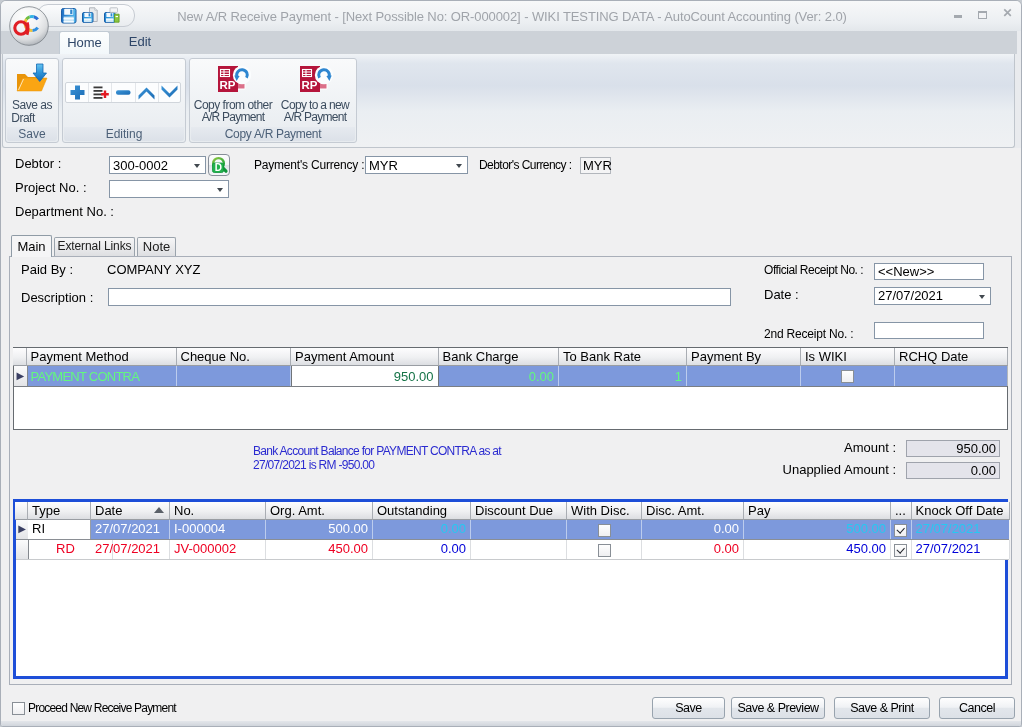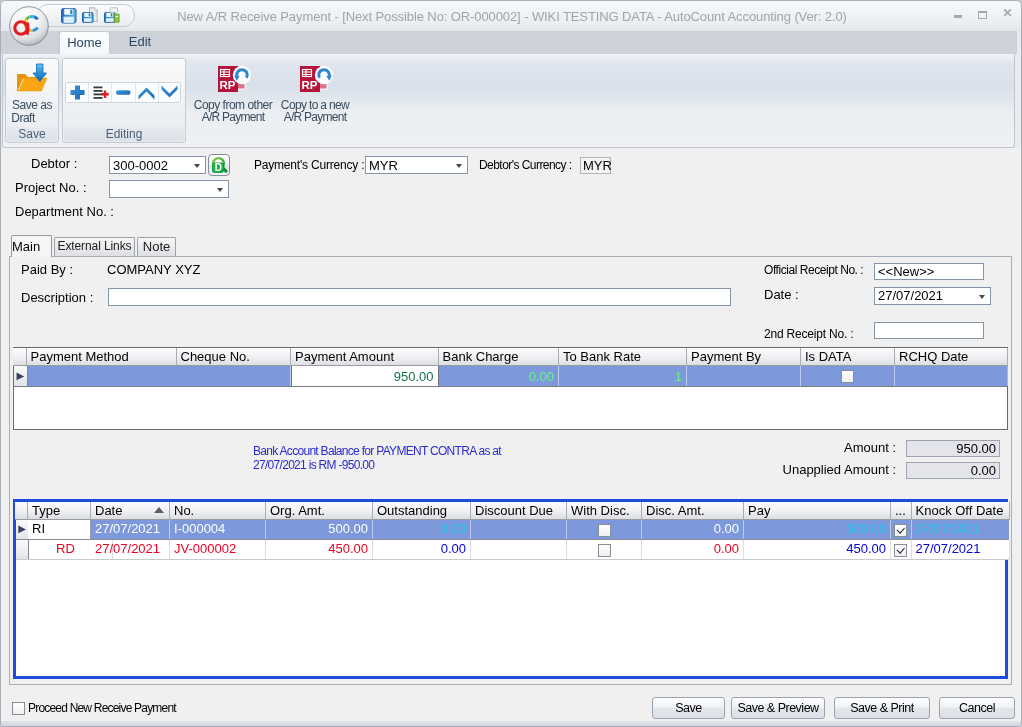--- a/index.html
+++ b/index.html
@@ -107,20 +107,23 @@
 <div class="abs" style="left:977px;top:10px;width:9px;height:8px;border:1px solid #A4A9AF;border-top:2.5px solid #A4A9AF;background:#F2F3F5;"></div>
 <div class="abs" style="left:998px;top:5px;width:17px;text-align:center;font-size:12px;font-weight:bold;color:#A4A9AF;">✕</div>
 <div class="abs" style="left:58px;top:30px;width:51px;height:23px;background:linear-gradient(#FDFEFE,#F2F7FA);border:1px solid #C2CBD4;border-bottom:none;border-radius:3px 3px 0 0;text-align:center;font-size:13px;color:#2E4668;padding-top:3px;">Home</div>
 <div class="abs" style="left:114px;top:33px;width:50px;text-align:center;font-size:13px;color:#2E4668;">Edit</div>
 <div class="grp" style="left:4px;width:54px;">
       <div class="rib-cap">Save</div>
     </div>
 <div class="grp" style="left:61px;width:124px;">
       <div class="rib-cap">Editing</div>
     </div>
+<div class="grp" style="left:188px;width:168px;">
+      <div class="rib-cap" style="letter-spacing:-0.3px;">Copy A/R Payment</div>
+    </div>
 <svg class="abs" style="left:14px;top:62px;" width="34" height="34" viewBox="0 0 34 34">
 <defs>
         <linearGradient id="arr" x1="0" y1="0" x2="0" y2="1">
 <stop offset="0%" stop-color="#66C4F0"></stop>
           <stop offset="50%" stop-color="#2D93D8"></stop>
           <stop offset="100%" stop-color="#1268B4"></stop>
         </linearGradient>
       </defs>
 <path d="M2 28 L2 11 L10 11 L13 14 L22 14 L22 17 L8 17 Z" fill="#E8940A"></path>
 <path d="M2 28 L7.5 15 L32 15 L26.5 28 Z" fill="#FAA513" stroke="#E8940A" stroke-width="0.5"></path>
@@ -188,21 +191,21 @@
       </g>
 <text x="4.5" y="27" font-family="Liberation Sans,sans-serif" font-size="11.5" font-weight="bold" fill="#fff">RP</text>
 <circle cx="27" cy="13" r="9.2" fill="#FBFDFE"></circle>
 <path d="M 22.5 15.8 A 5.3 5.3 0 1 1 32.04 14.64" fill="none" stroke="#2E86D0" stroke-width="3"></path>
       <polygon points="34.7,13.6 29.4,13.9 32.4,19.0" fill="#2E86D0"></polygon>
 </svg>
 <div class="riblabel" style="left:189px;top:97px;width:86px;">Copy from other</div>
 <div class="riblabel" style="left:189px;top:109px;width:86px;letter-spacing:-0.75px;">A/R Payment</div>
 <div class="riblabel" style="left:272px;top:97px;width:84px;letter-spacing:-0.65px;">Copy to a new</div>
 <div class="riblabel" style="left:272px;top:109px;width:84px;letter-spacing:-0.75px;">A/R Payment</div>
-<div class="lbl" style="left:30px;top:155px;">Debtor :</div>
+<div class="lbl" style="left:14px;top:155px;">Debtor :</div>
 <div class="tb combo" style="left:108px;top:155px;width:97px;height:18px;">
       <div class="tx">300-0002</div>
       <div class="arr"></div>
     </div>
 <svg class="abs" style="left:207px;top:153px;" width="22" height="22" viewBox="0 0 22 22">
 <defs>
         <linearGradient id="lbg" x1="0" y1="0" x2="0" y2="1">
 <stop offset="0%" stop-color="#FDFDFE"></stop>
           <stop offset="48%" stop-color="#F2F4F6"></stop>
 <stop offset="52%" stop-color="#DFE3E8"></stop>
@@ -228,21 +231,21 @@
 <div class="abs" style="left:579px;top:156px;width:31px;height:17px;background:#F4F4F5;border:1px solid #B2B6BC;font-size:13px;padding:0 0 0 2px;">MYR</div>
 <div class="lbl" style="left:14px;top:179px;">Project No. :</div>
 <div class="tb combo" style="left:108px;top:179px;width:120px;height:18px;">
       <div class="tx"></div>
       <div class="arr"></div>
     </div>
 <div class="lbl" style="left:14px;top:203px;">Department No. :</div>
 <div class="abs" style="left:8px;top:255px;width:1003px;height:429px;background:#F0F0F1;border:1px solid #A9AFB9;"></div>
 <div class="abs" style="left:53px;top:236px;width:81px;height:19px;background:linear-gradient(#F6F6F7,#DEDFE2);border:1px solid #9AA3AC;border-bottom:none;border-radius:2px 2px 0 0;text-align:center;font-size:12px;letter-spacing:-0.1px;color:#202020;padding-top:1px;">External Links</div>
 <div class="abs" style="left:136px;top:236px;width:39px;height:19px;background:linear-gradient(#F6F6F7,#DEDFE2);border:1px solid #9AA3AC;border-bottom:none;border-radius:2px 2px 0 0;text-align:center;font-size:13px;color:#202020;padding-top:1px;">Note</div>
-<div class="abs" style="left:10px;top:234px;width:41px;height:22px;background:#F5F5F6;border:1px solid #8F9BA6;border-bottom:none;border-radius:2px 2px 0 0;text-align:left;font-size:13px;color:#000;padding-top:3px;">Main</div>
+<div class="abs" style="left:10px;top:234px;width:41px;height:22px;background:#F5F5F6;border:1px solid #8F9BA6;border-bottom:none;border-radius:2px 2px 0 0;text-align:center;font-size:13px;color:#000;padding-top:3px;">Main</div>
 <div class="lbl" style="left:20px;top:261px;">Paid By :</div>
 <div class="lbl" style="left:106px;top:261px;">COMPANY XYZ</div>
 <div class="lbl" style="left:763px;top:262px;font-size:12px;letter-spacing:-0.45px;">Official Receipt No. :</div>
 <div class="tb" style="left:873px;top:262px;width:110px;height:17px;">
       <div class="tx" style="padding-top:0;">&lt;&lt;New&gt;&gt;</div>
     </div>
 <div class="lbl" style="left:20px;top:289px;">Description :</div>
 <div class="tb" style="left:107px;top:287px;width:623px;height:18px;"></div>
 <div class="lbl" style="left:763px;top:286px;">Date :</div>
 <div class="tb combo" style="left:873px;top:286px;width:117px;height:18px;">
@@ -252,24 +255,25 @@
 <div class="lbl" style="left:763px;top:326px;font-size:12px;letter-spacing:-0.2px;">2nd Receipt No. :</div>
 <div class="tb" style="left:873px;top:321px;width:110px;height:17px;"></div>
 <div class="abs" style="left:12px;top:346px;width:995px;height:83px;background:#fff;border:1px solid #666B70;">
       <div class="hcell" style="left:-1px;top:0;width:13.5px;height:18px;"></div>
       <div class="hcell" style="left:12.5px;top:0;width:150.0px;height:18px;">Payment Method</div>
       <div class="hcell" style="left:162.5px;top:0;width:114.5px;height:18px;">Cheque No.</div>
       <div class="hcell" style="left:277px;top:0;width:147.5px;height:18px;">Payment Amount</div>
       <div class="hcell" style="left:424.5px;top:0;width:120.5px;height:18px;">Bank Charge</div>
       <div class="hcell" style="left:545px;top:0;width:128px;height:18px;">To Bank Rate</div>
       <div class="hcell" style="left:673px;top:0;width:114px;height:18px;">Payment By</div>
-      <div class="hcell" style="left:787px;top:0;width:94px;height:18px;">Is DATA</div>
+      <div class="hcell" style="left:787px;top:0;width:94px;height:18px;">Is WIKI</div>
       <div class="hcell" style="left:881px;top:0;width:113px;height:18px;">RCHQ Date</div>
       <div class="abs" style="left:0;top:18px;width:993px;height:21px;background:#7D99DC;border-bottom:1px solid #7A7E84;"></div>
       <div class="abs" style="left:0;top:18px;width:13.5px;height:20px;background:linear-gradient(#FBFBFC,#E3E4E7);border-right:1px solid #84888E;text-align:center;color:#3A3F63;font-size:10px;padding-top:4px;">▶</div>
+      <div class="gridcell" style="left:12.5px;top:18px;width:150.0px;height:20px;border-right:1px solid rgba(240,245,252,0.55);color:#63F87E;letter-spacing:-0.75px;padding-top:3px;">PAYMENT CONTRA</div>
       <div class="gridcell" style="left:162.5px;top:18px;width:114.5px;height:20px;border-right:1px solid rgba(240,245,252,0.55);padding-top:3px;"></div>
       <div class="gridcell" style="left:277px;top:18px;width:147.5px;height:20px;border-right:1px solid rgba(240,245,252,0.55);background:#fff;color:#157347;text-align:right;border-left:1px solid #707478;border-right:1px solid #707478 !important;padding-top:3px;">950.00</div>
       <div class="gridcell" style="left:424.5px;top:18px;width:120.5px;height:20px;border-right:1px solid rgba(240,245,252,0.55);color:#63F87E;text-align:right;padding-top:3px;">0.00</div>
       <div class="gridcell" style="left:545px;top:18px;width:128px;height:20px;border-right:1px solid rgba(240,245,252,0.55);color:#63F87E;text-align:right;padding-top:3px;">1</div>
       <div class="gridcell" style="left:673px;top:18px;width:114px;height:20px;border-right:1px solid rgba(240,245,252,0.55);padding-top:3px;"></div>
       <div class="abs" style="left:787px;top:18px;width:94px;height:20px;border-right:1px solid rgba(240,245,252,0.55);"></div>
       <div class="cbx" style="left:827px;top:22px;"></div>
       <div class="gridcell" style="left:881px;top:18px;width:113px;height:20px;border-right:1px solid rgba(240,245,252,0.55);padding-top:3px;"></div>
     </div>
 <div class="abs" style="left:252px;top:443px;font-size:12px;letter-spacing:-0.7px;line-height:14px;color:#2B2BD0;">Bank Account Balance for PAYMENT CONTRA as at<br>27/07/2021 is RM -950.00</div>

